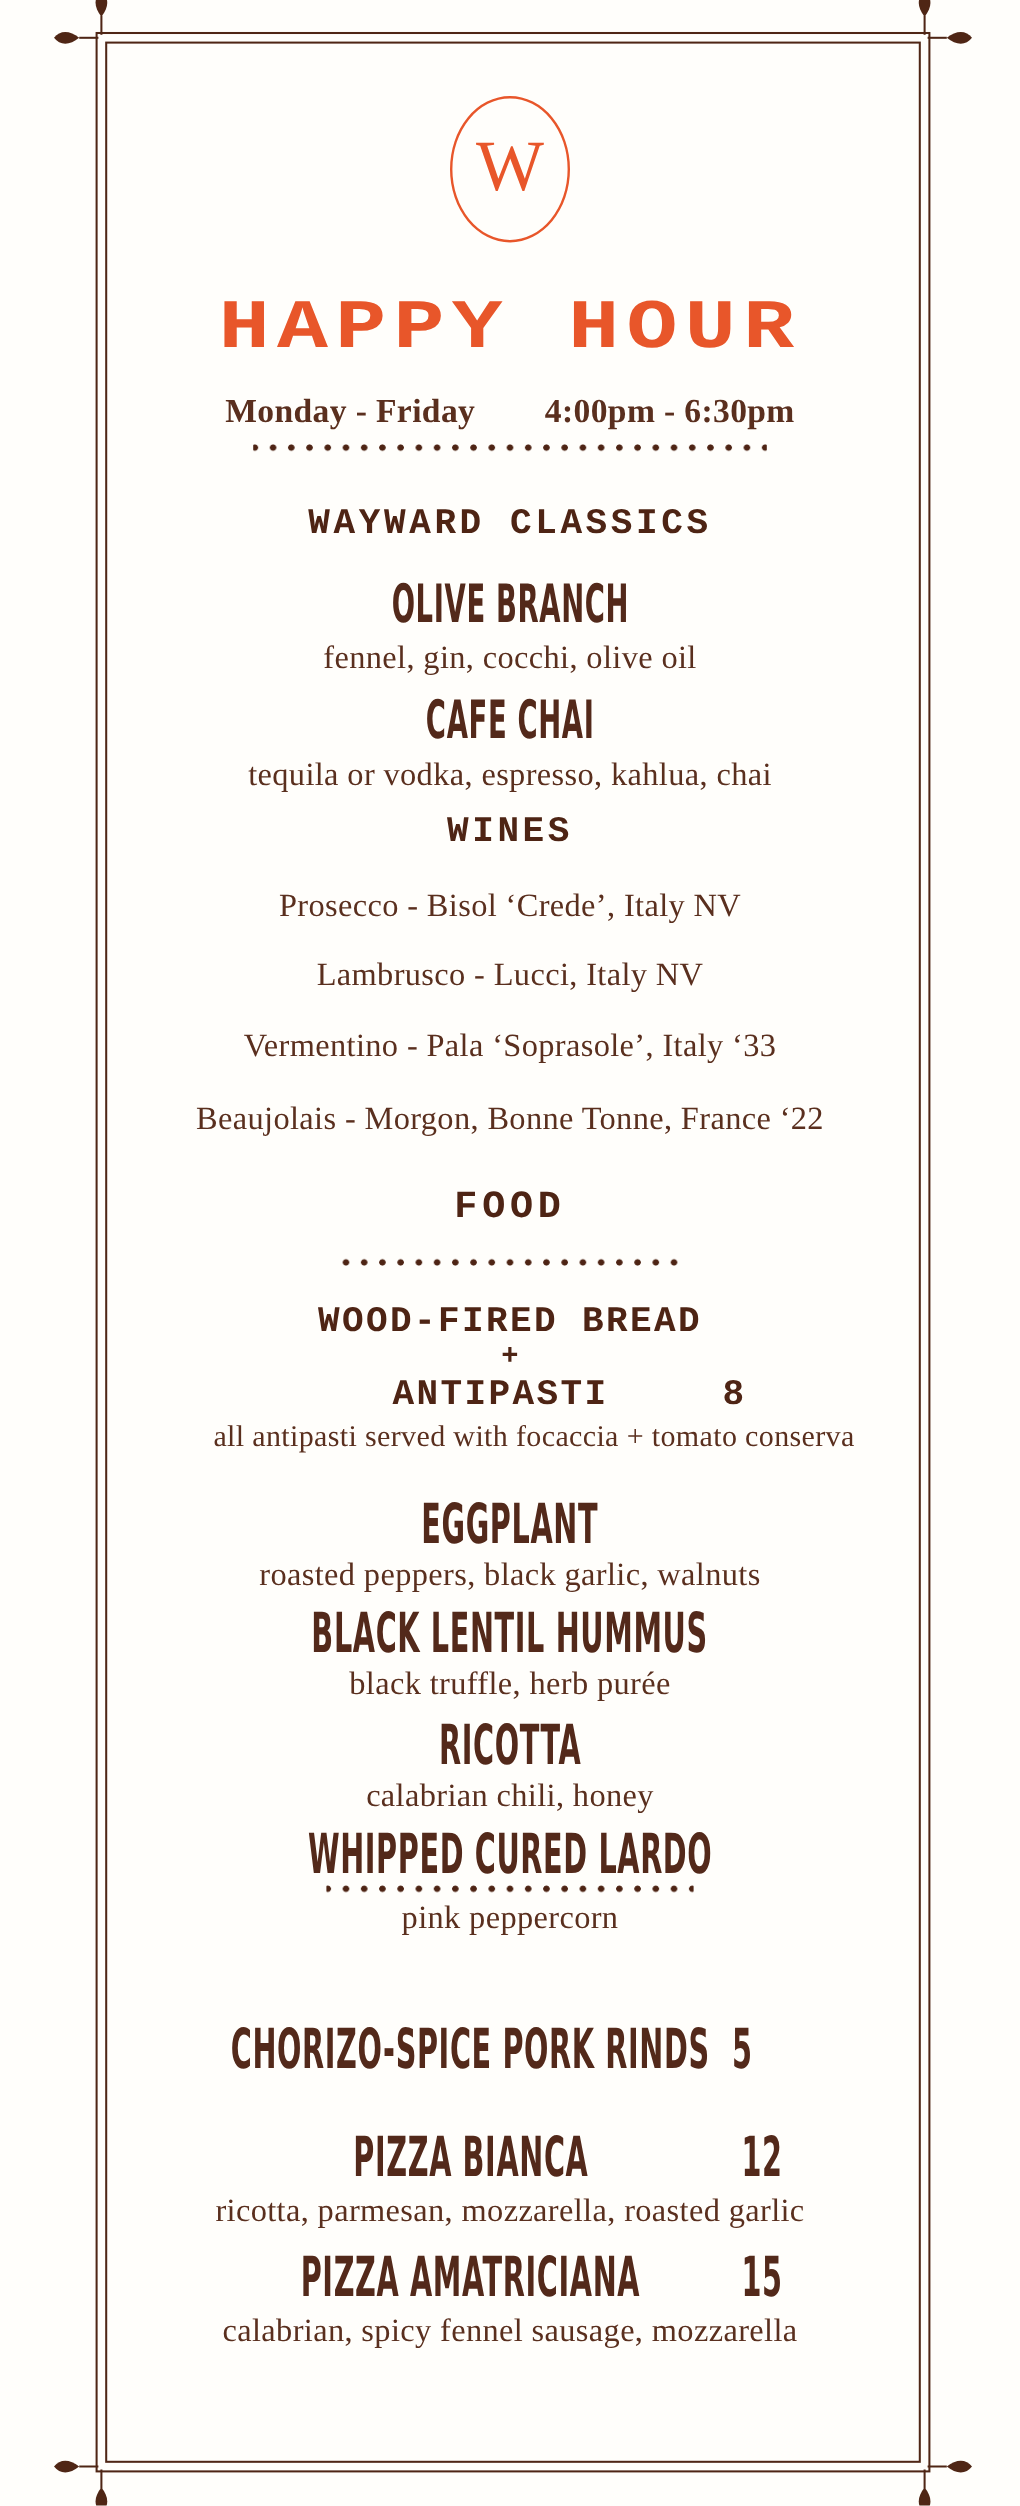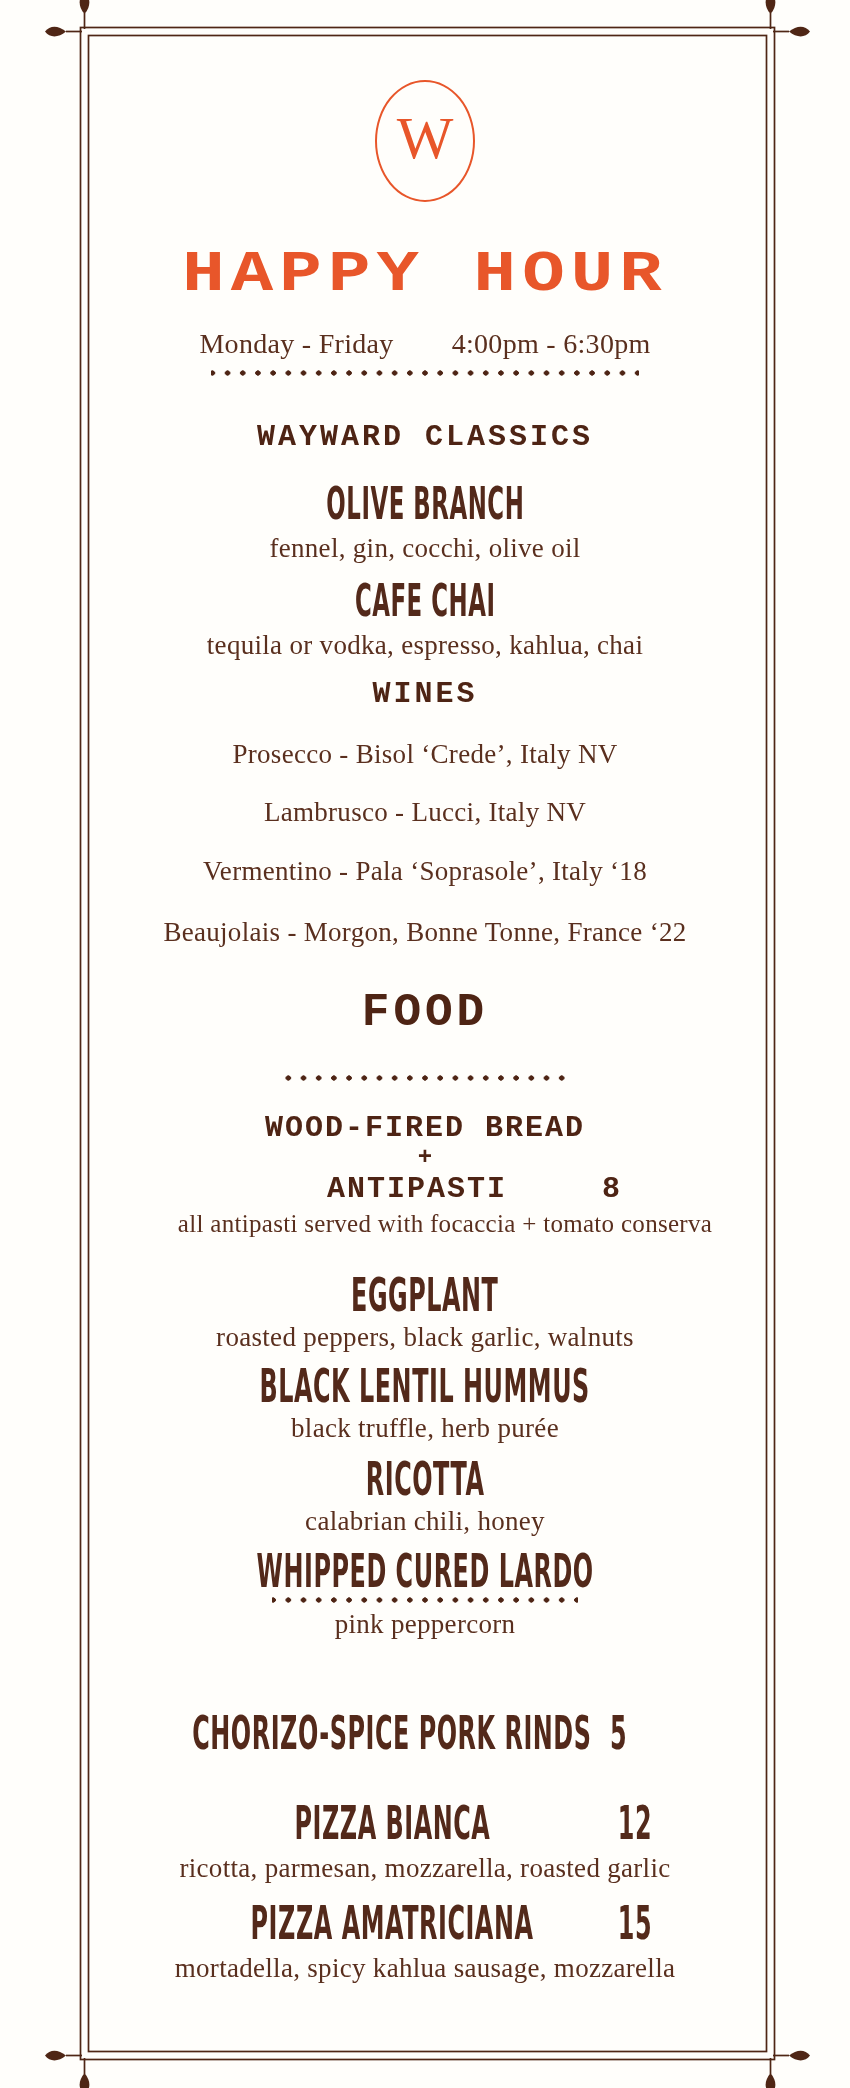--- a/index.html
+++ b/index.html
@@ -26,28 +26,28 @@
           border:2px solid #e8562a; border-radius:50%;
           display:flex; align-items:center; justify-content:center; }
   .logo-letter { font-family:"Liberation Serif", serif; font-size:60px; line-height:1;
                  color:#e8562a; padding-bottom:6px; }
 
   
   .title { margin-top:44px; }
   .title-stretch { display:inline-block; font-family:"Liberation Mono", monospace; font-weight:bold;
                    font-size:58px; line-height:1; letter-spacing:5px;
                    transform:scaleX(1.22); transform-origin:center; color:#e8562a; white-space:nowrap; }
-  .hours { margin-top:24px; font-size:28px; }
+  .hours { margin-top:24px; font-size:28px;font-weight:bold; }
   .hours-gap { display:inline-block; width:58px; }
 
   
   .bev-head      { margin-top:14px; font-size:37px; letter-spacing:3px; }
   .classics-head { margin-top:46px; font-size:30px; letter-spacing:3px; }
   .wines-head    { margin-top:18px; font-size:30px; letter-spacing:3px; }
-  .food-head     { margin-top:42px; font-size:46px; letter-spacing:4px; }
+  .food-head     { margin-top:42px; font-size:32px; letter-spacing:4px; }
   .bread-head    { margin-top:32px; font-size:30px; letter-spacing:2px; }
   .plus-row      { margin-top:3px;  font-size:24px; }
 
   
   .dots { height:6px; margin-left:auto; margin-right:auto;
           background-image:radial-gradient(circle, #4e2414 2.4px, rgba(0,0,0,0) 2.9px);
           background-size:15.2px 6px; background-repeat:repeat-x; background-position:center; }
   .dots-bev   { width:428px; margin-top:10px; }
   .dots-food  { width:292px; margin-top:8px; }
   .dots-lardo { width:306px; margin-top:3px; }
@@ -134,21 +134,21 @@
   <div class="serif desc">fennel, gin, cocchi, olive oil</div>
 
   <div class="mt-cafe">
     <span class="cond name-md">CAFE CHAI</span>
   </div>
   <div class="serif desc">tequila or vodka, espresso, kahlua, chai</div>
 
   <h3 class="slab wines-head">WINES</h3>
   <div class="serif wine mt-w1">Prosecco - Bisol ‘Crede’, Italy NV</div>
   <div class="serif wine mt-w2">Lambrusco - Lucci, Italy NV</div>
-  <div class="serif wine mt-w3">Vermentino - Pala ‘Soprasole’, Italy ‘18</div>
+  <div class="serif wine mt-w3">Vermentino - Pala ‘Soprasole’, Italy ‘33</div>
   <div class="serif wine mt-w4">Beaujolais - Morgon, Bonne Tonne, France ‘22</div>
 
   <h2 class="slab food-head">FOOD</h2>
   <div class="dots dots-food"></div>
 
   <div class="slab bread-head">WOOD-FIRED BREAD</div>
   <div class="slab plus-row">+</div>
   <div class="slab pline anti-line">
     <span class="pname">ANTIPASTI</span>
     <span class="pprice">8</span>
@@ -184,15 +184,15 @@
   <div class="pline mt-bianca">
     <span class="pname"><span class="cond name-lg">PIZZA BIANCA</span></span>
     <span class="pprice"><span class="cond name-lg">12</span></span>
   </div>
   <div class="serif desc">ricotta, parmesan, mozzarella, roasted garlic</div>
 
   <div class="pline mt-amatriciana">
     <span class="pname"><span class="cond name-lg">PIZZA AMATRICIANA</span></span>
     <span class="pprice"><span class="cond name-lg">15</span></span>
   </div>
-  <div class="serif desc">mortadella, spicy kahlua sausage, mozzarella</div>
+  <div class="serif desc">calabrian, spicy fennel sausage, mozzarella</div>
 
 </div>
 
 </body></html>

